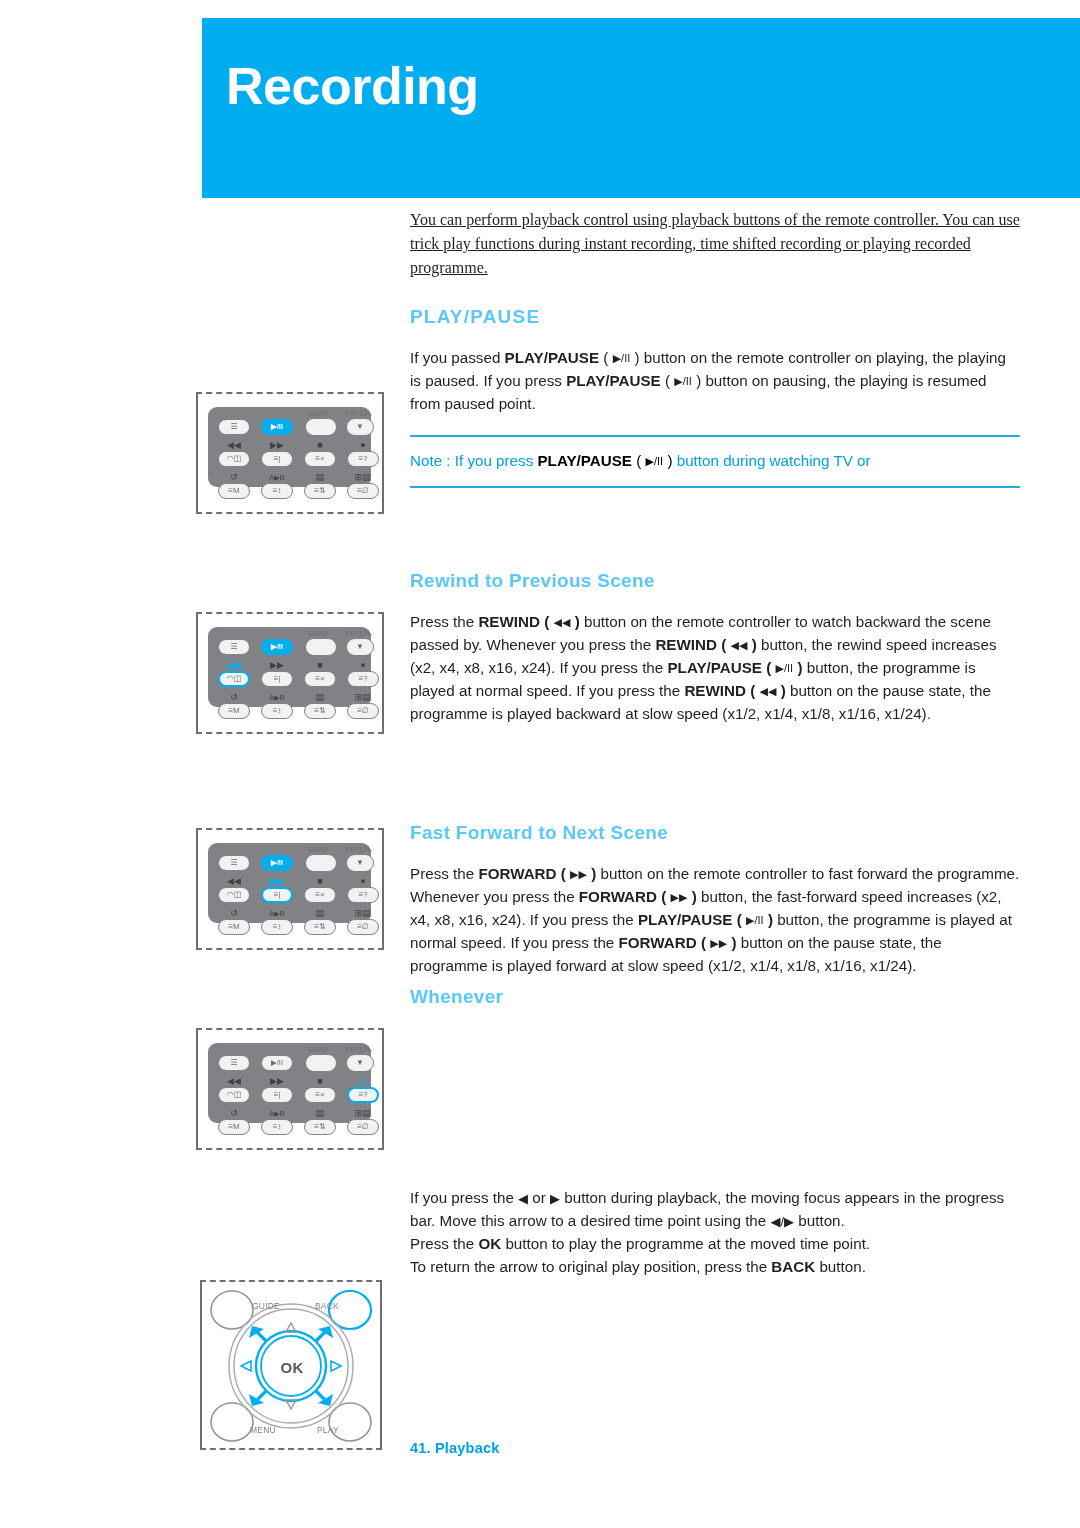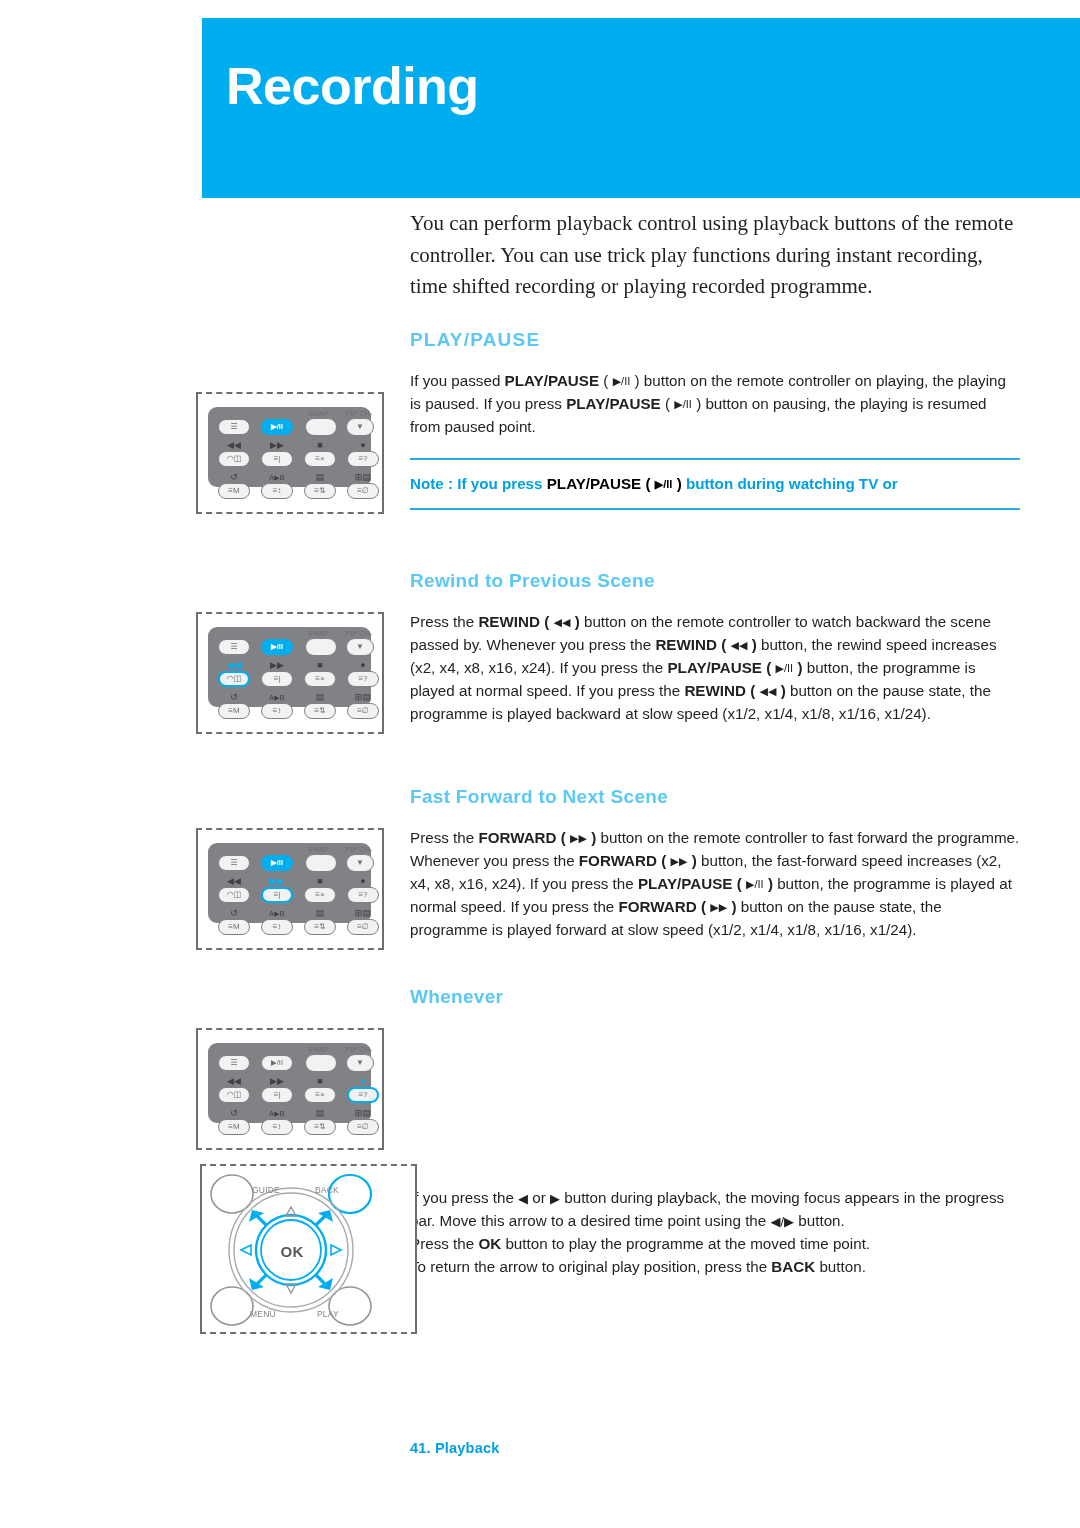--- a/index.html
+++ b/index.html
@@ -47,23 +47,24 @@
     margin: 0 0 24px 0;
     font-size: 25px;
     font-weight: bold;
     color: #58595B;
     letter-spacing: -0.2px;
   }
 
   p.intro {
     margin: 0 0 26px 0;
     font-family: "Liberation Serif", serif;
-    font-size: 21px;
+    font-size: 16px;
     line-height: 1.50;
     color: #231F20;
+    text-decoration: underline;
   }
 
   h2.sub-title {
     margin: 0 0 18px 0;
     font-size: 19px;
     font-weight: bold;
     color: #5BC8F5;
     letter-spacing: 0.3px;
   }
   h2.sub-title.caps { letter-spacing: 1.2px; }
@@ -89,21 +90,21 @@
   .note-box {
     margin: 20px 0 0 0;
     border-top: 2px solid #29ABE2;
     border-bottom: 2px solid #29ABE2;
     padding: 12px 0 13px 0;
   }
   .note-box p {
     margin: 0;
     font-size: 15.2px;
     line-height: 1.55;
-    font-weight: bold;
+    font-weight: normal;
     color: #00A0E3;
   }
   .note-box p .blk { color: #000000; }
   .note-box p.indent { padding-left: 78px; }
 
   
   .block { position: absolute; left: 410px; width: 610px; }
 
   
   .remote-frame {
@@ -195,21 +196,21 @@
   <div class="note-box">
     <p><span>Note : If you press </span><b class="blk">PLAY/PAUSE</b> <span class="blk">(</span>&nbsp;<span class="glyph blk">▶/II</span>&nbsp;<span class="blk">)</span><span> button during watching TV or</span></p>
   </div>
 </div>
 
 <div class="block" style="top:570px;">
   <h2 class="sub-title">Rewind to Previous Scene</h2>
   <p class="body-text"><span>Press the </span><b>REWIND</b> <b>(</b>&nbsp;<span class="glyph">◀◀</span>&nbsp;<b>)</b><span> button on the remote controller to watch backward the scene passed by. Whenever you press the </span><b>REWIND</b> <b>(</b>&nbsp;<span class="glyph">◀◀</span>&nbsp;<b>)</b><span> button, the rewind speed increases (x2, x4, x8, x16, x24). If you press the </span><b>PLAY/PAUSE</b> <b>(</b>&nbsp;<span class="glyph">▶/II</span>&nbsp;<b>)</b><span> button, the programme is played at normal speed. If you press the </span><b>REWIND</b> <b>(</b>&nbsp;<span class="glyph">◀◀</span>&nbsp;<b>)</b><span> button on the pause state, the programme is played backward at slow speed (x1/2, x1/4, x1/8, x1/16, x1/24).</span></p>
 </div>
 
-<div class="block" style="top:786px;">
+<div class="block" style="top:822px;">
   <h2 class="sub-title">Fast Forward to Next Scene</h2>
   <p class="body-text"><span>Press the </span><b>FORWARD</b> <b>(</b>&nbsp;<span class="glyph">▶▶</span>&nbsp;<b>)</b><span> button on the remote controller to fast forward the programme. Whenever you press the </span><b>FORWARD</b> <b>(</b>&nbsp;<span class="glyph">▶▶</span>&nbsp;<b>)</b><span> button, the fast-forward speed increases (x2, x4, x8, x16, x24). If you press the </span><b>PLAY/PAUSE</b> <b>(</b>&nbsp;<span class="glyph">▶/II</span>&nbsp;<b>)</b><span> button, the programme is played at normal speed. If you press the </span><b>FORWARD</b> <b>(</b>&nbsp;<span class="glyph">▶▶</span>&nbsp;<b>)</b><span> button on the pause state, the programme is played forward at slow speed (x1/2, x1/4, x1/8, x1/16, x1/24).</span></p>
 </div>
 
 <div class="block" style="top:986px;">
   <h2 class="sub-title">Whenever</h2>
 </div>
 
 <div class="block" style="top:1186px;">
   <p class="body-text"><span>If you press the </span><span class="arrow-inline">◀</span><span> or </span><span class="arrow-inline">▶</span><span> button during playback, the moving focus appears in the progress bar. Move this arrow to a desired time point using the </span><span class="arrow-inline">◀/▶</span><span> button.</span><br><span>Press the </span><b>OK</b><span> button to play the programme at the moved time point.</span><br><span>To return the arrow to original play position, press the </span><b>BACK</b><span> button.</span></p>
@@ -420,21 +421,21 @@
       <span class="ico">≡↕</span>
     </div>
   <div class="btn" style="left:106px; top:89px;">
       <span class="ico">≡⇅</span>
     </div>
   <div class="btn" style="left:149px; top:89px;">
       <span class="ico">≡∅</span>
     </div>
 </div>
 
-<div class="dpad-frame" style="left:200px; top:1164px; width:217px; height:170px;">
+<div class="dpad-frame" style="left:200px; top:1280px; width:182px; height:170px;">
   <svg width="178" height="166" viewBox="0 0 178 166">
 
     <ellipse cx="30" cy="28" rx="21" ry="19" fill="#ffffff" stroke="#939598" stroke-width="1.6"></ellipse>
     <ellipse cx="148" cy="28" rx="21" ry="19" fill="#ffffff" stroke="#00AEEF" stroke-width="2.2"></ellipse>
     <ellipse cx="30" cy="140" rx="21" ry="19" fill="#ffffff" stroke="#939598" stroke-width="1.6"></ellipse>
     <ellipse cx="148" cy="140" rx="21" ry="19" fill="#ffffff" stroke="#939598" stroke-width="1.6"></ellipse>
 
     <circle cx="89" cy="84" r="62" fill="none" stroke="#A7A9AC" stroke-width="1.4"></circle>
     <circle cx="89" cy="84" r="57" fill="none" stroke="#A7A9AC" stroke-width="1.4"></circle>
 

